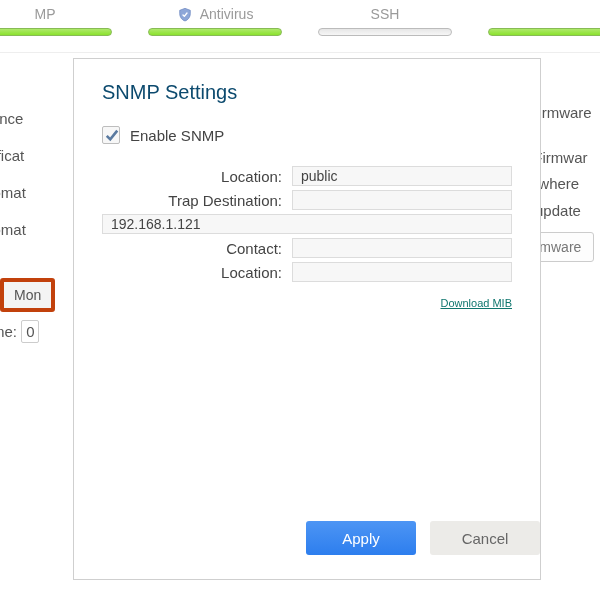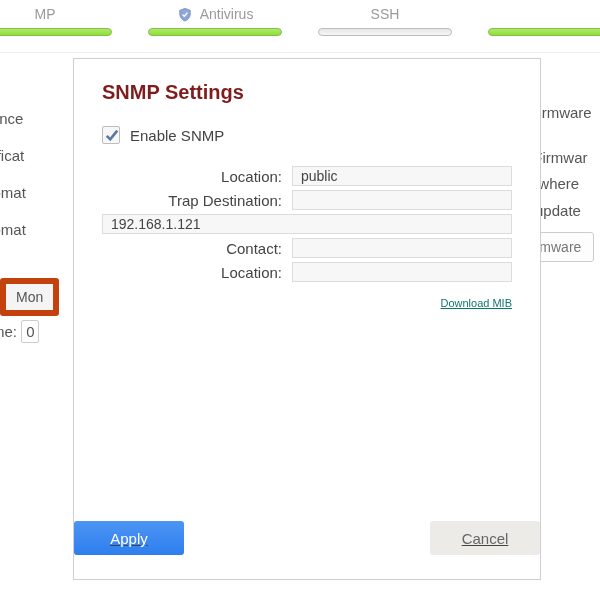--- a/index.html
+++ b/index.html
@@ -81,21 +81,21 @@
     font-size: 14px;
   }
 
   .bg-bottom-left {
     position: absolute;
     top: 278px; left: 0;
   }
   .bg-pill {
     display: inline-block;
     padding: 5px 10px;
-    border: 6px solid #c2410c;
+    border: 4px solid #c2410c;
     border-radius: 3px;
     background: #f4f4f4;
     color: #555;
     font-size: 14px;
   }
   .bg-time {
     position: absolute;
     top: 320px; left: -20px;
     color: #555;
     font-size: 15px;
@@ -113,23 +113,23 @@
   
   .modal {
     position: absolute;
     top: 58px; left: 73px;
     width: 468px; height: 522px;
     background: #ffffff;
     border: 1px solid #cfcfcf;
     box-shadow: 0 0 0 rgba(0,0,0,0);
   }
   .modal-title {
-    color: #7f1d1d;
+    color: #0c4a6e;
     font-size: 20px;
-    font-weight: 700;
+    font-weight: 400;
     padding: 22px 28px 6px 28px;
   }
   .modal-body {
     padding: 10px 28px 0 28px;
   }
   .cb-row {
     display: flex;
     align-items: center;
     margin: 6px 0 22px 0;
     gap: 10px;
@@ -181,23 +181,23 @@
   .link-row a {
     color: #0f766e;
     text-decoration: underline;
     font-size: 11px;
     cursor: pointer;
   }
 
   .modal-actions {
     display: flex;
     gap: 14px;
-    justify-content: space-between;
-    position: absolute;
-    bottom: 24px; left: 0; right: 0; text-decoration: underline;
+    justify-content: flex-end;
+    position: absolute;
+    bottom: 24px; left: 0; right: 0;
   }
   .btn {
     width: 110px; height: 34px;
     border-radius: 3px;
     border: none;
     font-size: 15px;
     cursor: pointer;
     font-family: inherit;
   }
   .btn-primary {

